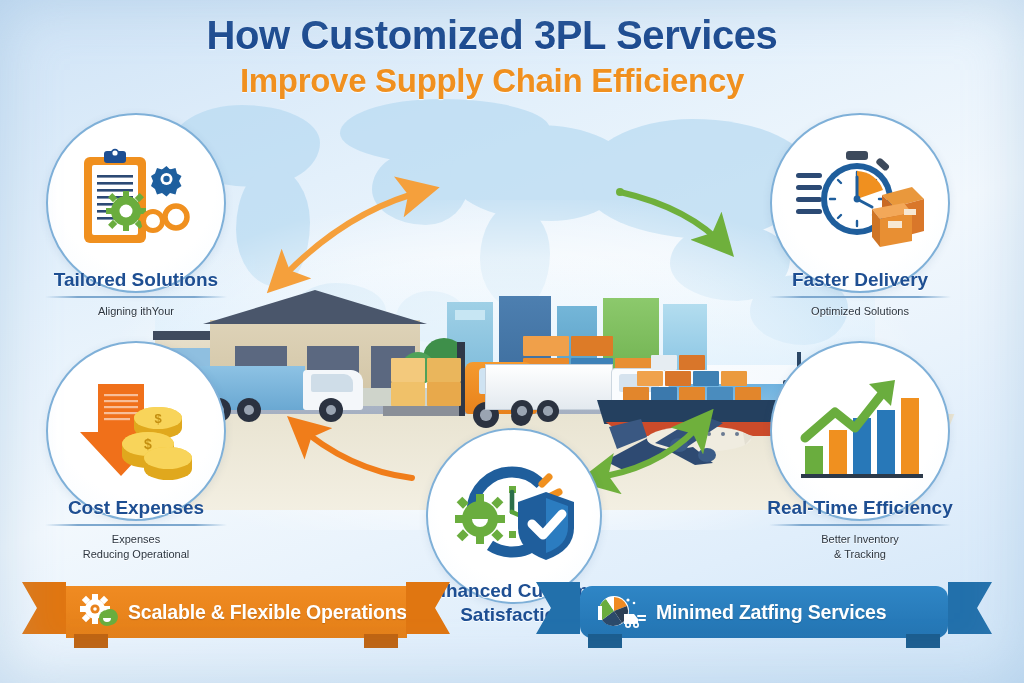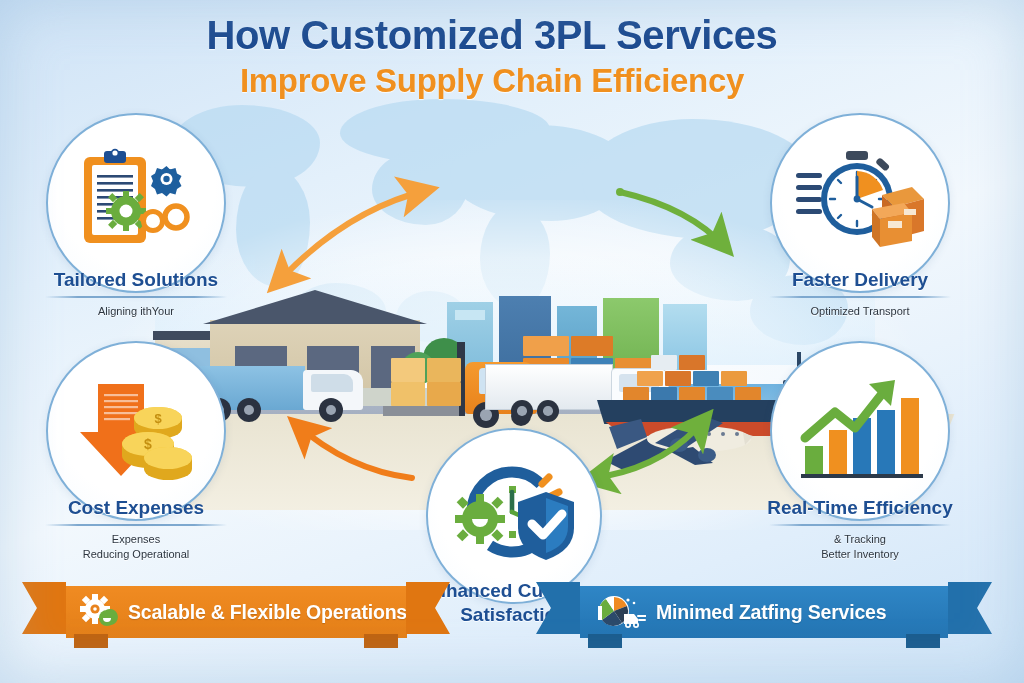--- a/index.html
+++ b/index.html
@@ -109,21 +109,21 @@
   .rb-body { position:relative; flex:1; height:52px; display:flex; align-items:center;
     padding-left:14px; gap:10px; }
   .rb-fold { position:absolute; top:52px; width:34px; height:14px; }
   .rb-text { font-size:19.5px; font-weight:bold; color:#ffffff; letter-spacing:-.2px;
     text-shadow:0 1px 1px rgba(0,0,0,.18); white-space:nowrap; }
   #ribbon-left  { left:66px;  width:340px; }
   #ribbon-right { left:580px; width:368px; }
   #ribbon-left  .rb-body { background:linear-gradient(180deg,#f08b22 0%,#e47f17 100%); }
   #ribbon-left  .rb-tail { background:#e07611; }
   #ribbon-left  .rb-fold { background:#bf6310; }
-  #ribbon-right .rb-body { background:linear-gradient(180deg,#2f86c6 0%,#2374b2 100%); }
+  #ribbon-right .rb-body { background:linear-gradient(180deg,#2f86c6 0%,#2374b2 100%);border-radius:12px; }
   #ribbon-right .rb-tail { background:#2270ab; }
   #ribbon-right .rb-fold { background:#1a5c8e; }
   .tail-l { left:-44px; clip-path:polygon(0% 0%,100% 0%,100% 100%,0% 100%,34% 50%); }
   .tail-r { right:-44px; clip-path:polygon(0% 0%,100% 0%,66% 50%,100% 100%,0% 100%); }
 
   .vignette { position:absolute; inset:0; z-index:60; pointer-events:none;
     box-shadow:inset 0 0 58px rgba(140,180,215,.40); }
 </style>
 </head>
 <body>
@@ -367,21 +367,21 @@
         <path d="M88,48 L100,60 L100,92 L88,80 Z" fill="#c96a24"></path>
         <path d="M78,62 L110,56 L118,66 L86,72 Z" fill="#f3a859"></path>
         <path d="M86,72 L118,66 L118,94 L86,100 Z" fill="#e88f33"></path>
         <path d="M78,62 L86,72 L86,100 L78,90 Z" fill="#cf7526"></path>
         <rect x="94" y="74" width="14" height="7" fill="#f7e8d4"></rect>
         <rect x="110" y="62" width="12" height="6" fill="#f7e8d4"></rect>
       </svg>
     </div>
     <div class="f-title">Faster Delivery</div>
     <div class="f-rule"></div>
-    <div class="f-sub">Optimized Transport</div>
+    <div class="f-sub">Optimized Solutions</div>
   </div>
 
   <div class="feature" id="feat-cost">
     <div class="circle">
       <svg width="128" height="106" viewBox="0 0 128 106">
         <path d="M26,6 L72,6 L72,54 L90,54 L49,98 L8,54 L26,54 Z" fill="#f0701a"></path>
         <g fill="#ffffff" opacity=".55">
           <rect x="32" y="16" width="34" height="2.2"></rect>
             <rect x="32" y="22" width="34" height="2.2"></rect>
           <rect x="32" y="28" width="34" height="2.2"></rect>
@@ -421,22 +421,22 @@
         <rect x="56" y="42" width="18" height="56" fill="#2878b8"></rect>
         <rect x="80" y="34" width="18" height="64" fill="#2878b8"></rect>
         <rect x="104" y="22" width="18" height="76" fill="#f0901f"></rect>
         <rect x="4" y="98" width="122" height="4" fill="#2c3a4a"></rect>
         <path d="M8,62 L38,36 L58,52 L88,14" fill="none" stroke="#6aad3e" stroke-width="9" stroke-linecap="round" stroke-linejoin="round"></path>
         <path d="M72,8 L98,4 L94,30 Z" fill="#6aad3e"></path>
       </svg>
     </div>
     <div class="f-title">Real-Time Efficiency</div>
     <div class="f-rule"></div>
+    <div class="f-sub">Better Inventory</div>
     <div class="f-sub">&amp; Tracking</div>
-    <div class="f-sub">Better Inventory</div>
   </div>
 
   <div class="feature" id="feat-enhanced">
     <div class="circle">
       <svg width="128" height="108" viewBox="0 0 128 108">
         <circle cx="62" cy="50" r="40" fill="none" stroke="#1f5e9c" stroke-width="11" stroke-dasharray="112 22" stroke-dashoffset="26" stroke-linecap="butt"></circle>
         <g stroke="#f0901f" stroke-width="7" stroke-linecap="round">
           <line x1="92" y1="22" x2="99" y2="15"></line>
           <line x1="101" y1="34" x2="109" y2="30"></line>
           <line x1="103" y1="48" x2="112" y2="48"></line>

